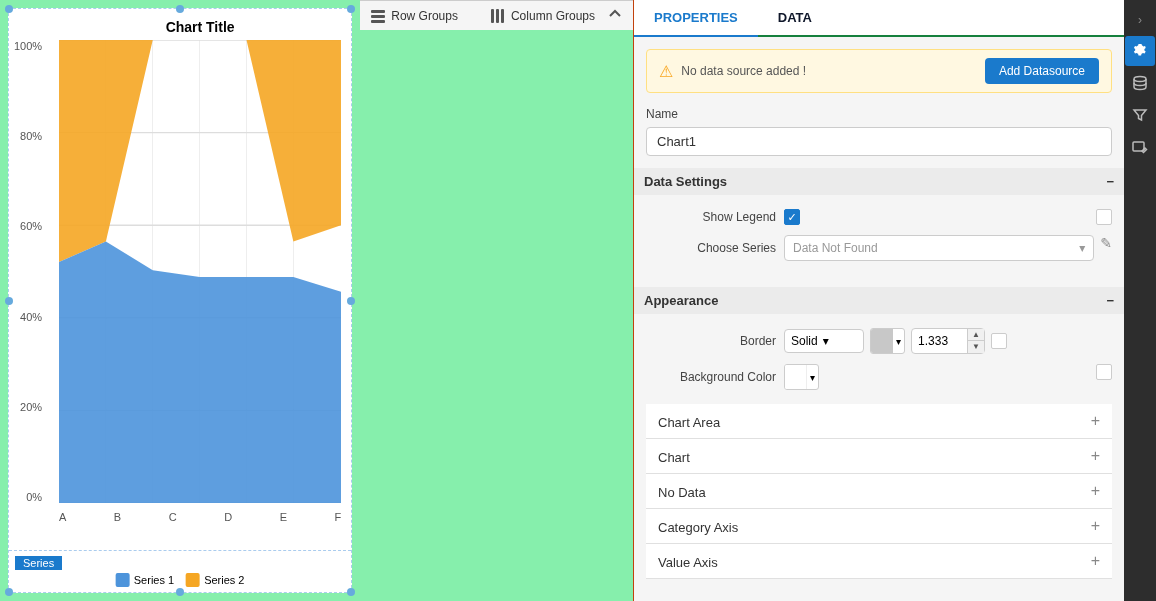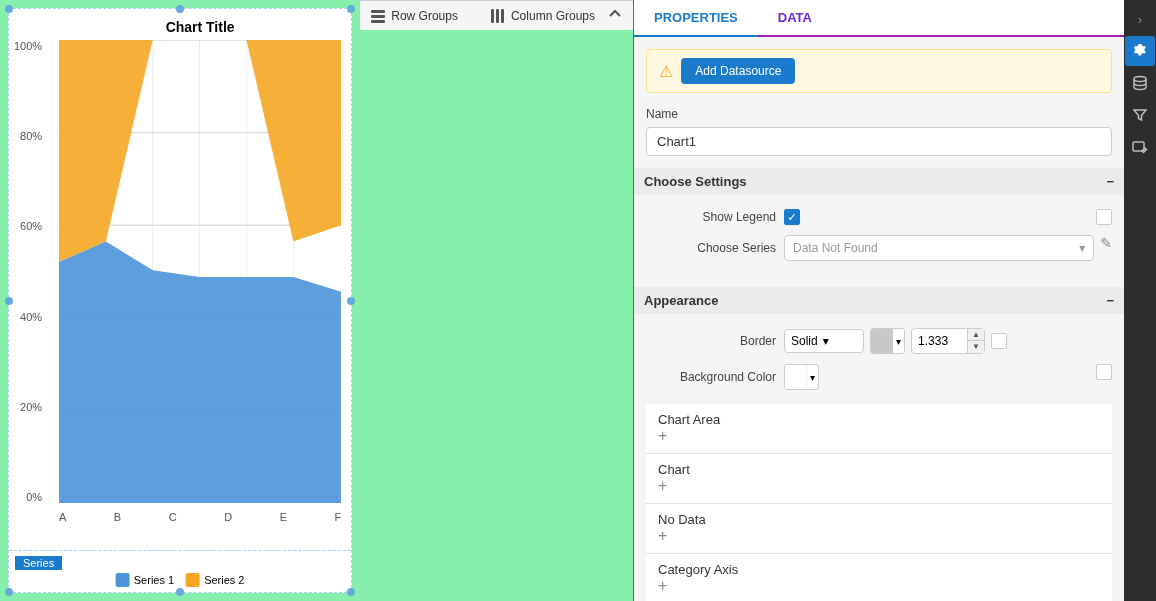--- a/index.html
+++ b/index.html
@@ -46,23 +46,23 @@
 
     .bottom-panel { height: 30px; background: #f5f5f5; border-top: 1px solid #ccc; display: flex; align-items: center; padding: 0 10px; gap: 12px; }
 
     .bottom-panel-item { display: flex; align-items: center; gap: 5px; font-size: 12px; color: #333; }
 
     .collapse-btn { margin-left: auto; }
 
     
     .right-panel { width: 490px; background: #f5f5f5; display: flex; flex-direction: column; }
 
-    .tabs-header { display: flex; border-bottom: 2px solid #a21caf; background: white; }
-
-    .tab { padding: 10px 20px; cursor: pointer; font-size: 13px; font-weight: 600; color: #6d28d9; border-bottom: 2px solid transparent; margin-bottom: -2px; }
+    .tabs-header { display: flex; border-bottom: 2px solid #15803d; background: white; }
+
+    .tab { padding: 10px 20px; cursor: pointer; font-size: 13px; font-weight: 600; color: #0f172a; border-bottom: 2px solid transparent; margin-bottom: -2px; }
     .tab.active { color: #1a7acc; border-bottom: 2px solid #1a7acc; }
 
     .panel-content { flex: 1; overflow-y: auto; padding: 12px; }
 
     
     .warning-banner { background: #fff8e1; border: 1px solid #ffe082; border-radius: 4px; padding: 8px 12px; display: flex; align-items: center; gap: 8px; margin-bottom: 14px; }
 
     .warning-icon { color: #f9a825; font-size: 16px; }
 
     .warning-text { flex: 1; font-size: 12px; color: #555; }
@@ -103,21 +103,21 @@
     .number-input { width: 55px; border: none; padding: 4px 6px; font-size: 12px; background: transparent; }
 
     .number-spinners { display: flex; flex-direction: column; border-left: 1px solid #ccc; }
 
     .spinner-btn { width: 16px; height: 12px; background: #f0f0f0; border: none; cursor: pointer; display: flex; align-items: center; justify-content: center; font-size: 8px; color: #555; line-height: 1; }
 
     .spinner-btn:first-child { border-bottom: 1px solid #ccc; }
 
     .collapsible-section { border-bottom: 1px solid #e0e0e0; }
 
-    .collapsible-header { display: flex; justify-content: space-between; align-items: flex-start; padding: 8px 12px; cursor: pointer; background: white; font-size: 13px; color: #333; flex-direction: column; }
+    .collapsible-header { display: flex; justify-content: space-between; align-items: flex-end; padding: 8px 12px; cursor: pointer; background: white; font-size: 13px; color: #333; }
 
     .plus-icon { color: #888; font-size: 16px; }
 
     
     .right-sidebar { width: 32px; background: #2d2d2d; display: flex; flex-direction: column; align-items: center; padding: 4px 0; gap: 2px; }
 
     .sidebar-icon-btn { width: 30px; height: 30px; display: flex; align-items: center; justify-content: center; cursor: pointer; color: #ccc; font-size: 14px; border-radius: 3px; }
 
     .sidebar-icon-btn.active { background: #1a7acc; color: white; }
   </style>
@@ -233,31 +233,32 @@
 
     <div class="tabs-header">
       <div class="tab active">PROPERTIES</div>
       <div class="tab">DATA</div>
     </div>
 
     <div class="panel-content">
 
       <div class="warning-banner">
         <span class="warning-icon">⚠</span>
+        <span class="warning-text">No data source added !</span>
         <button class="add-datasource-btn">Add Datasource</button>
       </div>
 
       <div style="margin-bottom:12px;">
         <div class="field-label">Name</div>
         <input type="text" class="text-input" value="Chart1" style="">
       </div>
 
       <div>
         <div class="section-header">
-          <span>Choose Settings</span>
+          <span>Data Settings</span>
           <span>−</span>
         </div>
         <div class="section-content">
 
           <div class="prop-row">
             <div class="prop-label">Show Legend</div>
             <div class="prop-value">
               <div class="checkbox-blue"></div>
               <div style="flex:1;"></div>
               <div class="checkbox-empty"></div>

